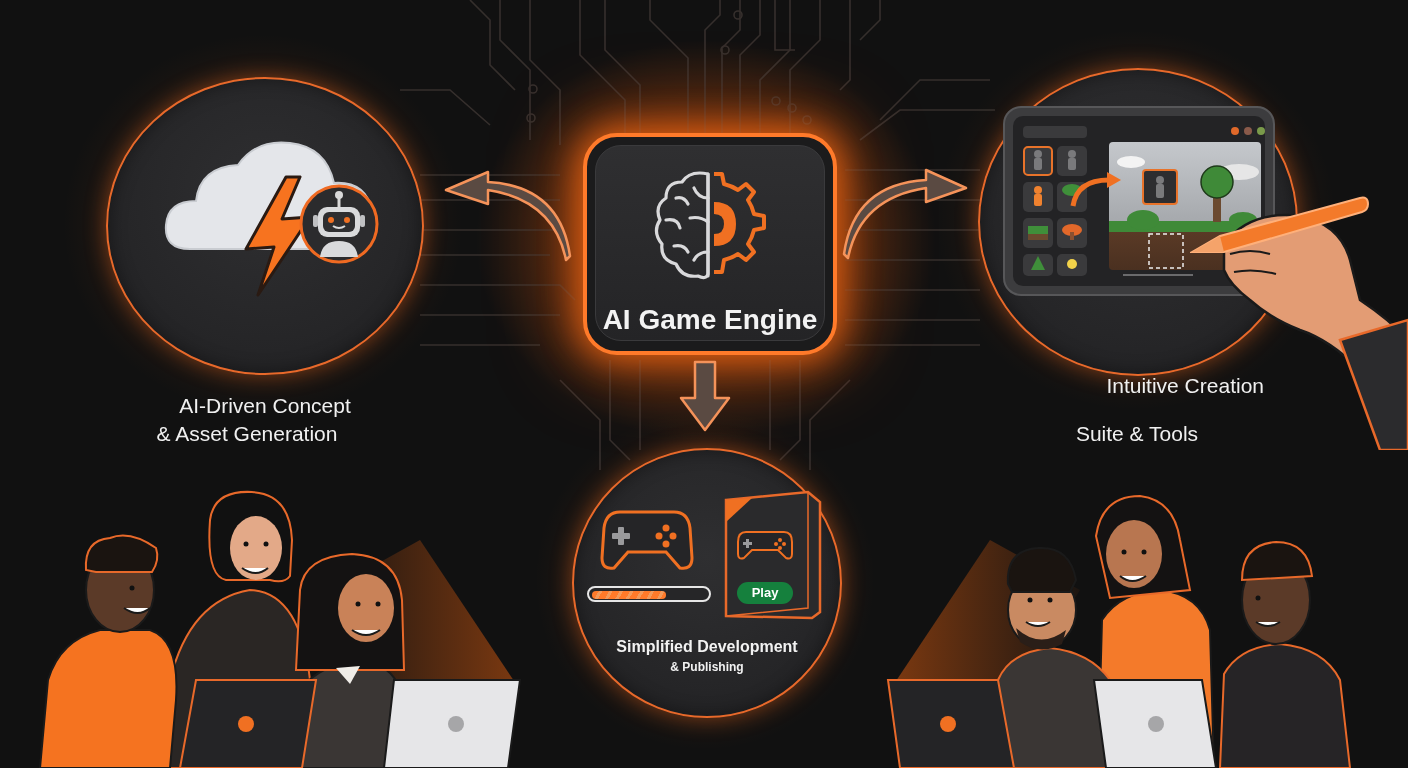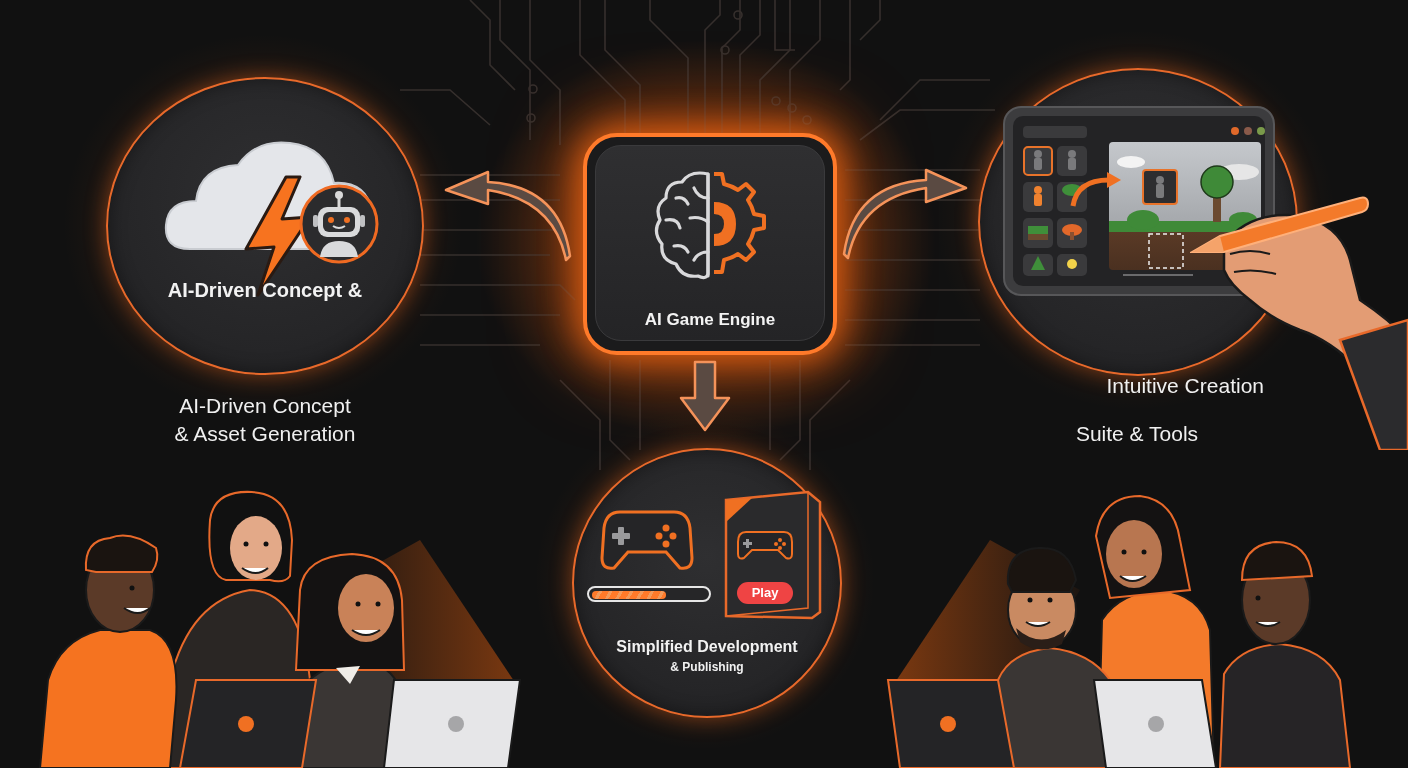--- a/index.html
+++ b/index.html
@@ -40,21 +40,21 @@
     box-shadow:0 0 34px 6px rgba(255,110,20,0.75), 0 0 80px 14px rgba(255,90,10,0.35);
   }
   .engine-inner {
     position:absolute; left:8px; top:8px; right:8px; bottom:10px;
     border-radius:26px;
     background:linear-gradient(180deg,#2f2f31 0%, #242426 100%);
     border:1px solid #3a3a3c;
   }
   .engine-title {
     position:absolute; left:0; right:0; top:158px; text-align:center;
-    font-weight:bold; font-size:17px; color:#f3f3f3;margin-top:6px;
+    font-weight:bold; font-size:28px; color:#f3f3f3;
   }
 
   
   .tablet {
     position:absolute; left:1003px; top:106px; width:268px; height:186px;
     background:#3c3c3e; border-radius:18px; border:2px solid #575759;
   }
   .tablet-screen {
     position:absolute; left:8px; top:8px; right:8px; bottom:8px;
     background:#232325; border-radius:10px;
@@ -64,21 +64,21 @@
   }
   .scene {
     position:absolute; left:96px; top:26px; width:152px; height:128px;
     border-radius:4px; overflow:hidden;
     background:linear-gradient(180deg,#c5c8cc 0%, #a6a9ad 62%, #3f8a38 62%, #3f8a38 70%, #5a3a26 70%, #4a3020 100%);
   }
   .dot { position:absolute; width:8px; height:8px; border-radius:50%; }
 
   .play-btn {
     position:absolute; left:737px; top:582px; width:56px; height:22px;
-    border-radius:11px; background:#ef4444; color:#fff;
+    border-radius:11px; background:#15803d; color:#fff;
     font-weight:bold; font-size:13px; text-align:center; line-height:22px;
     border:none; padding:0;
   }
   .progress {
     position:absolute; left:587px; top:586px; width:124px; height:16px;
     border-radius:9px; border:2px solid #e6e6e6; background:#262628; box-sizing:border-box;
   }
   .progress-fill {
     position:absolute; left:3px; top:3px; height:8px; border-radius:5px;
     background:repeating-linear-gradient(120deg,#ff7a2a 0 6px,#f39a5a 6px 9px);
@@ -173,25 +173,24 @@
     <circle cx="41" cy="12" r="4" fill="#d8d8d8"></circle>
     <rect x="20" y="24" width="42" height="30" rx="9" fill="#d9dadc"></rect>
     <rect x="25" y="29" width="32" height="20" rx="6" fill="#2e2e30"></rect>
     <circle cx="33" cy="37" r="3" fill="#f07022"></circle>
     <circle cx="49" cy="37" r="3" fill="#f07022"></circle>
     <path d="M35 43 Q41 47 47 43" stroke="#d9dadc" stroke-width="2" fill="none"></path>
     <rect x="15" y="32" width="5" height="12" rx="2" fill="#bfc0c2"></rect>
     <rect x="62" y="32" width="5" height="12" rx="2" fill="#bfc0c2"></rect>
     <path d="M22 74 Q24 58 41 58 Q58 58 60 74 Z" fill="#d9dadc"></path>
   </svg>
-  <div class="circle-title" style="top:198px;">AI-Driven Concept &amp;</div>
 </div>
 
 <div class="label-below" style="left:130px;top:392px;width:270px;">AI-Driven Concept</div>
-<div class="label-below" style="left:130px;top:420px;width:270px;">&amp; Asset Generation</div>
+<div class="label-below" style="left:112px;top:420px;width:270px;">&amp; Asset Generation</div>
 
 <div class="circle circle-right"></div>
 
 <div class="tablet">
   <div class="tablet-screen">
     <div class="abs" style="left:10px;top:10px;width:64px;height:12px;border-radius:4px;background:#3a3a3c;"></div>
     <div class="dot" style="left:218px;top:11px;background:#e0692a;"></div>
     <div class="dot" style="left:231px;top:11px;background:#8a5a4a;"></div>
     <div class="dot" style="left:244px;top:11px;background:#7a9a4a;"></div>
 

